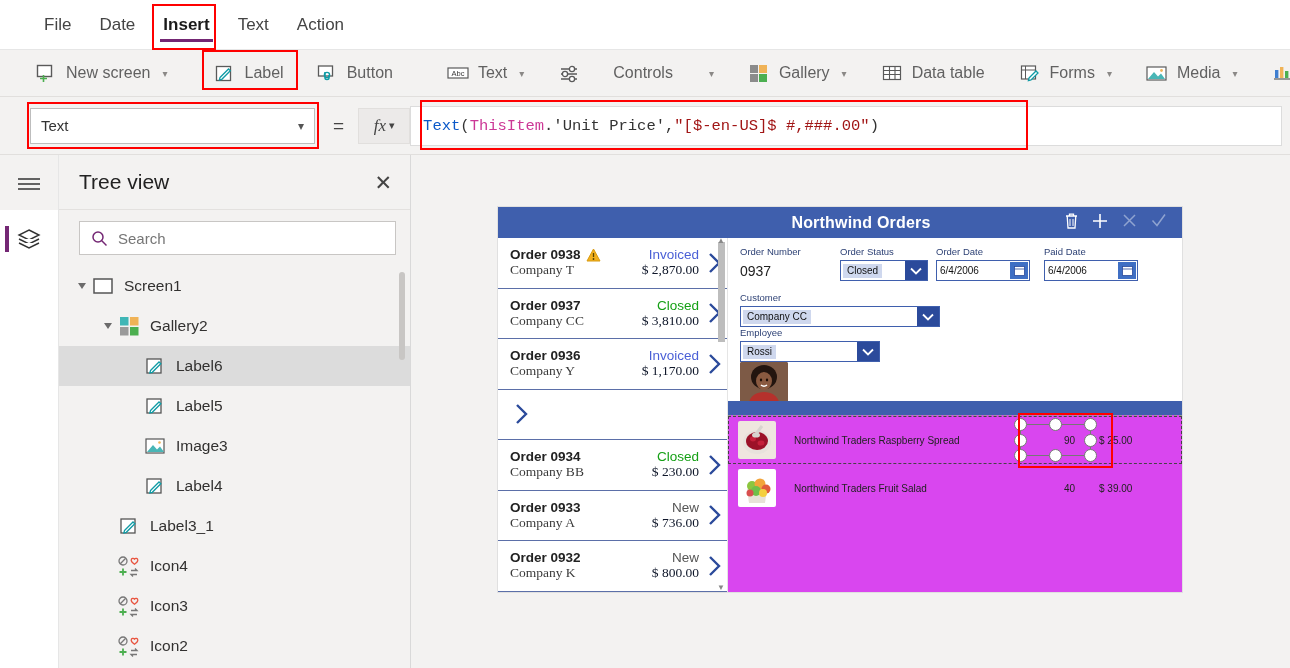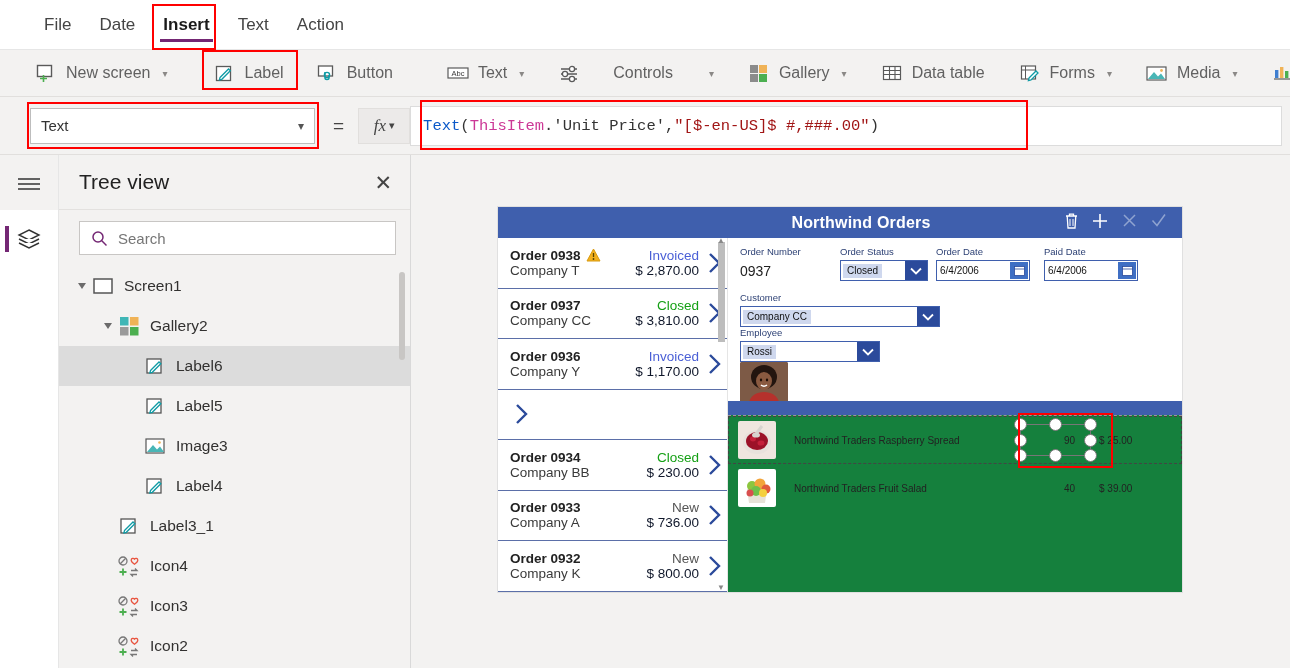--- a/index.html
+++ b/index.html
@@ -159,21 +159,21 @@
     background:#fff; border-right:1px solid #e5e5e5; overflow:hidden;
   }
   .gal-row {
     height:50.5px; padding:5px 0 5px 12px; position:relative;
     border-bottom:1.5px solid #5b6fa8; display:flex; align-items:center;
   }
   .gal-row .txtwrap { flex:1; }
   .gal-l1 { display:flex; align-items:center; justify-content:space-between;
             padding-right:4px; }
   .gal-l2 { display:flex; align-items:flex-end; justify-content:space-between;
-            padding-right:4px; margin-top:0; }
+            padding-right:4px; margin-top:0;font-family:Liberation Serif, serif; }
   .ord-id { font-size:13.5px; font-weight:bold; color:#222; display:flex;
             align-items:center; gap:5px; }
   .ord-co { font-size:13.5px; color:#3a3a3a; }
   .ord-amt{ font-size:13.5px; color:#0f172a; }
   .ord-st { font-size:13.5px; }
   .st-Invoiced { color:#4a5fd6; }
   .st-Closed   { color:#15a015; }
   .st-Shipped  { color:#b3258f; }
   .st-New      { color:#555; }
   .chev-r {
@@ -215,21 +215,21 @@
     height:24px; border:1.5px solid #3f5fad; background:#fff; margin-top:2px;
   }
   .avatar {
     width:48px; height:43px; border-radius:2px; overflow:hidden; flex:0 0 auto;
     background:#6b4a3a;
   }
 
   
   .det-bar { position:absolute; left:0; right:0; bottom:177px; height:14px; background:#3f5fad; }
   .det {
-    position:absolute; left:0; right:0; bottom:0; height:177px; background:#15803d;
+    position:absolute; left:0; right:0; bottom:0; height:177px; background:#d946ef;
     border-top:1px dashed #999;
   }
   .det-row { height:48px; display:flex; align-items:center; padding:4px 0 4px 10px; position:relative; }
   .det-row.selected { outline:1.5px dashed #444; outline-offset:-1px; }
   .det-img { width:38px; height:38px; flex:0 0 auto; border-radius:2px; overflow:hidden; }
   .det-name { font-size:10px; color:#222; margin-left:18px; width:245px; }
   .det-qty { font-size:10px; color:#222; width:36px; text-align:right; }
   .det-price{ font-size:10px; color:#222; margin-left:24px; }
 
   

